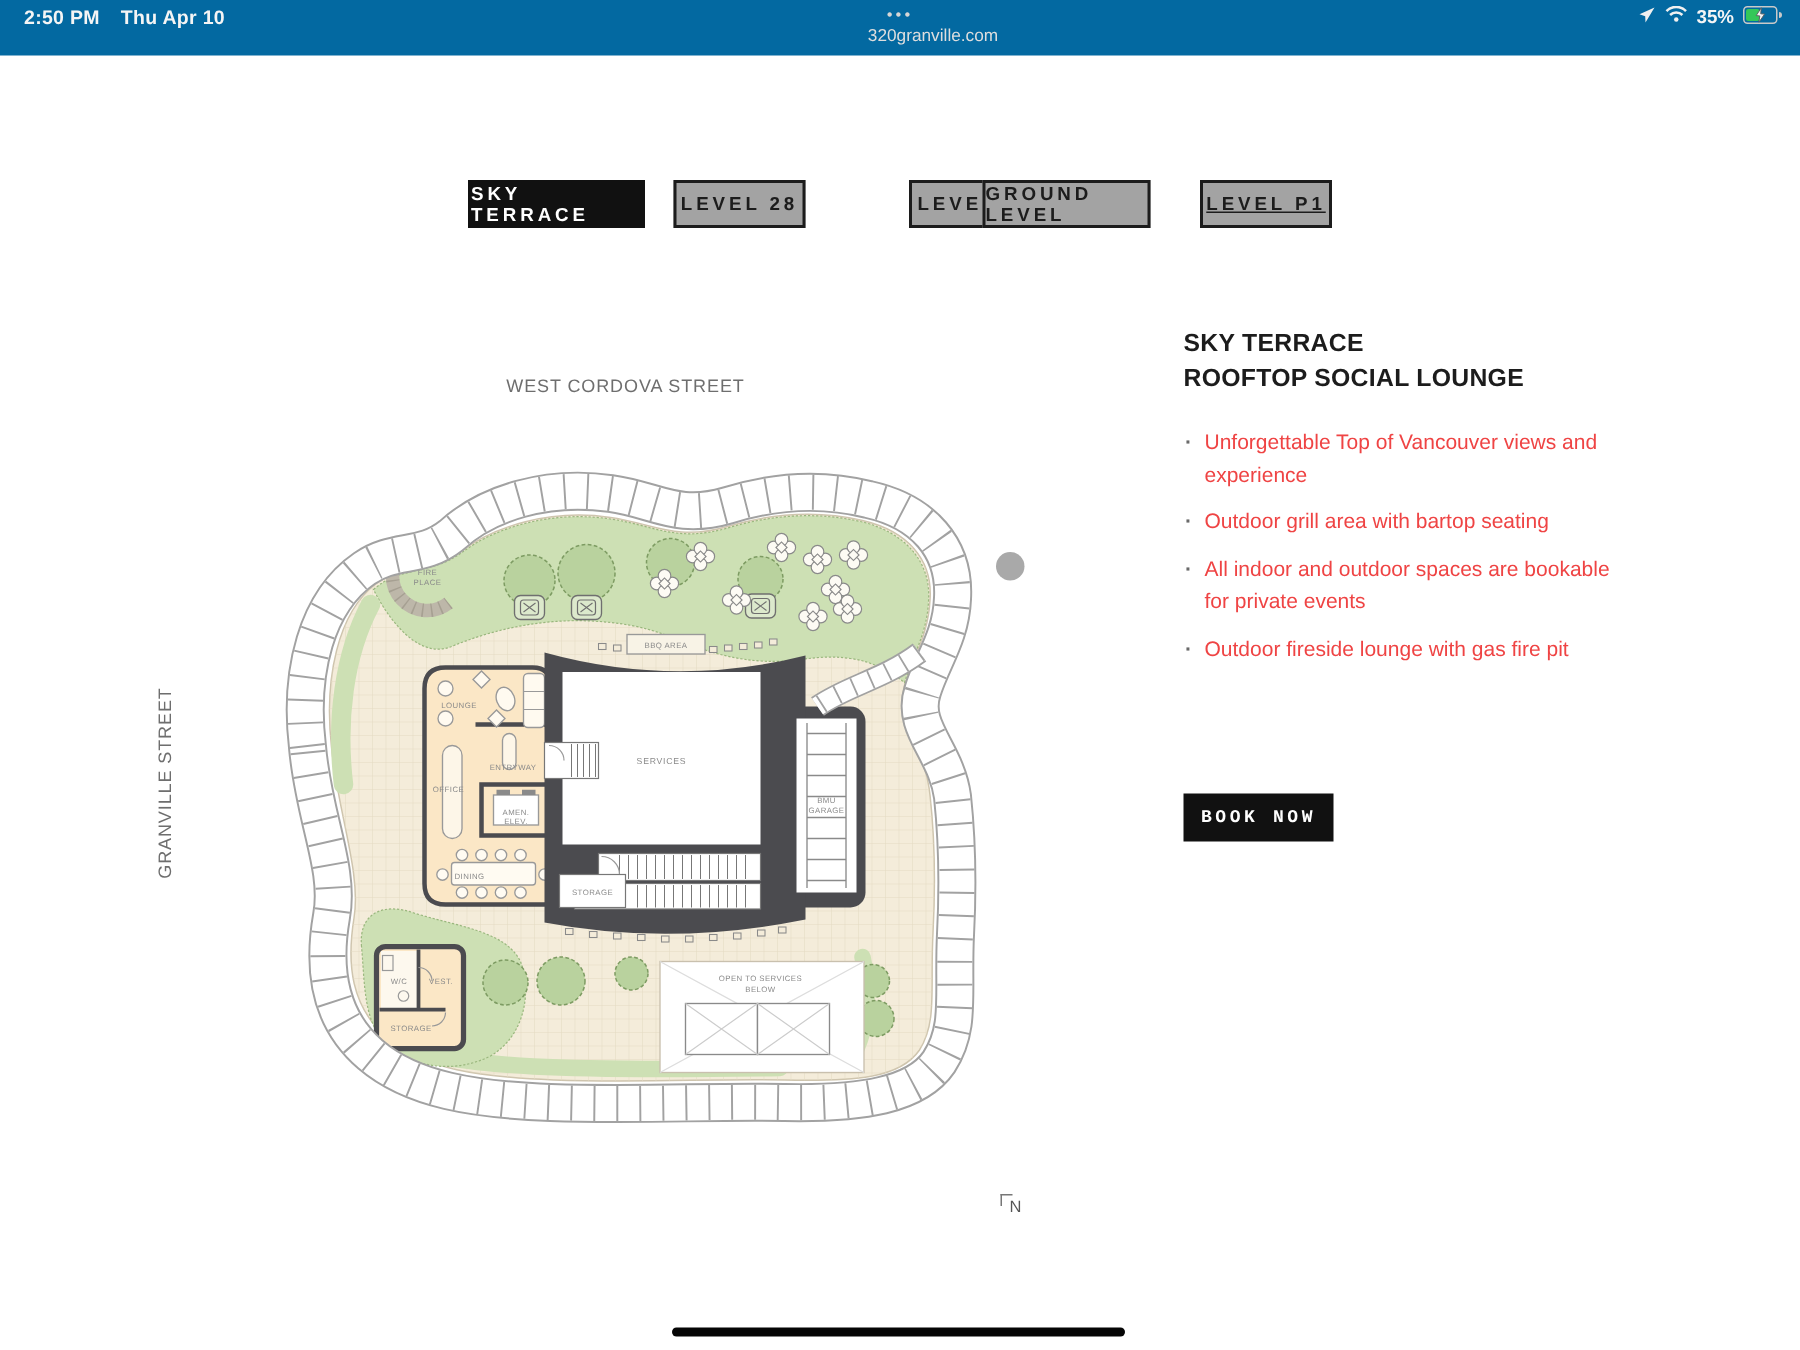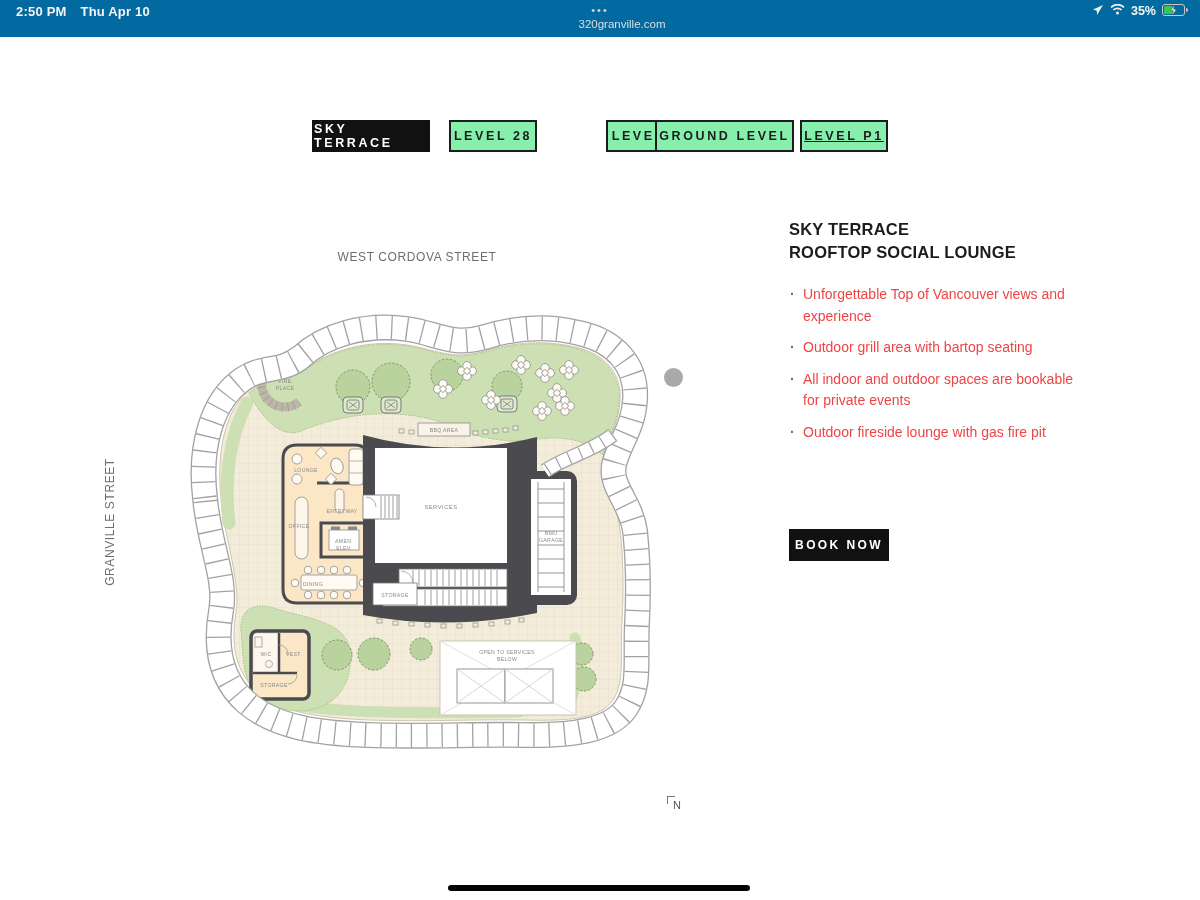--- a/index.html
+++ b/index.html
@@ -9,47 +9,47 @@
   
   .statusbar { position:absolute; left:0; top:0; width:1200px; height:37px; background:#0369a1; color:#f5f5f5; }
   .sb-left { position:absolute; left:16px; top:4px; font-size:13px; font-weight:bold; letter-spacing:.2px; }
   .sb-date { font-weight:bold; margin-left:14px; }
   .sb-dots { position:absolute; left:0; right:0; top:4px; text-align:center; font-size:11px; letter-spacing:2px; color:#d6d6d6; }
   .sb-url  { position:absolute; left:0; right:0; top:18px; text-align:center; font-size:11.5px; color:#dedede;margin-left:44px; }
   .sb-right { position:absolute; right:12px; top:4px; height:16px; display:flex; align-items:flex-start; gap:6px; font-size:12.5px; font-weight:bold; }
   .sb-right svg { display:block; }
 
   
-  .tab { position:absolute; top:120px; height:32px; border:2px solid #1c1c1c; background:#86efac; color:#1c1c1c;
+  .tab { position:absolute; top:120px; height:32px; border:2px solid #1c1c1c; background:#a3a3a3; color:#1c1c1c;
          font-size:12.5px; letter-spacing:2.6px; font-weight:bold; display:flex; align-items:center; justify-content:center; cursor:pointer; }
   .tab.active { background:#111; border-color:#111; color:#fff; }
   #tab0 { left:312px; width:118px; }
   #tab1 { left:449px; width:88px; }
   #tab2 { left:558px; width:80px;margin-left:48px; }
-  #tab3 { left:655px; width:139px; }
+  #tab3 { left:655px; width:112px; }
   #tab4 { left:800px; width:88px;text-decoration:underline; }
 
   
   .street-top  { position:absolute; left:292px; top:250px; width:250px; text-align:center;
                  font-size:12px; letter-spacing:.6px; color:#6e6e6e; }
   .street-left { position:absolute; left:-20px; top:515px; width:260px; text-align:center;
                  font-size:12px; letter-spacing:.6px; color:#6e6e6e; transform:rotate(-90deg); }
 
   
   .planwrap { position:absolute; left:185px; top:283px; width:480px; height:475px; }
   .hotspot  { position:absolute; left:664px; top:368px; width:19px; height:19px; border-radius:50%; background:#a9a9a9; cursor:pointer; }
 
   
   .details { position:absolute; left:789px; top:218px; width:310px; color:#1c1c1c; }
   .details h1 { font-size:16.5px; line-height:23px; letter-spacing:.2px; font-weight:bold; }
   .details ul { list-style:none; margin-top:20px; width:302px; }
   .details li { position:relative; padding-left:14px; margin-bottom:10px; font-size:14px; line-height:21.5px; color:#ef4444; }
   .details li::before { content:"·"; position:absolute; left:1px; top:0; color:#6a6a6a; font-weight:bold; }
   .cta { position:absolute; left:789px; top:529px; width:100px; height:32px; background:#111; color:#fff; border:none;
-         font-family:Liberation Sans, sans-serif; font-size:12px; letter-spacing:2.4px; font-weight:bold; cursor:pointer; }
+         font-family:Liberation Mono, monospace; font-size:12px; letter-spacing:2.4px; font-weight:bold; cursor:pointer; }
 
   
   .north { position:absolute; left:667px; top:796px; width:20px; height:20px; }
   .north .corner { position:absolute; left:0; top:0; width:8px; height:8px; border-left:1.5px solid #777; border-top:1.5px solid #777; }
   .north .n { position:absolute; left:6px; top:3px; font-size:11px; color:#555; }
   .homebar { position:absolute; left:448px; top:885px; width:302px; height:6px; border-radius:3px; background:#050505; cursor:grab; }
 
   
   text { font-family:"Liberation Sans", sans-serif; fill:#8a8a8a; }
   .lbl   { font-size:5.2px; letter-spacing:.3px; }

